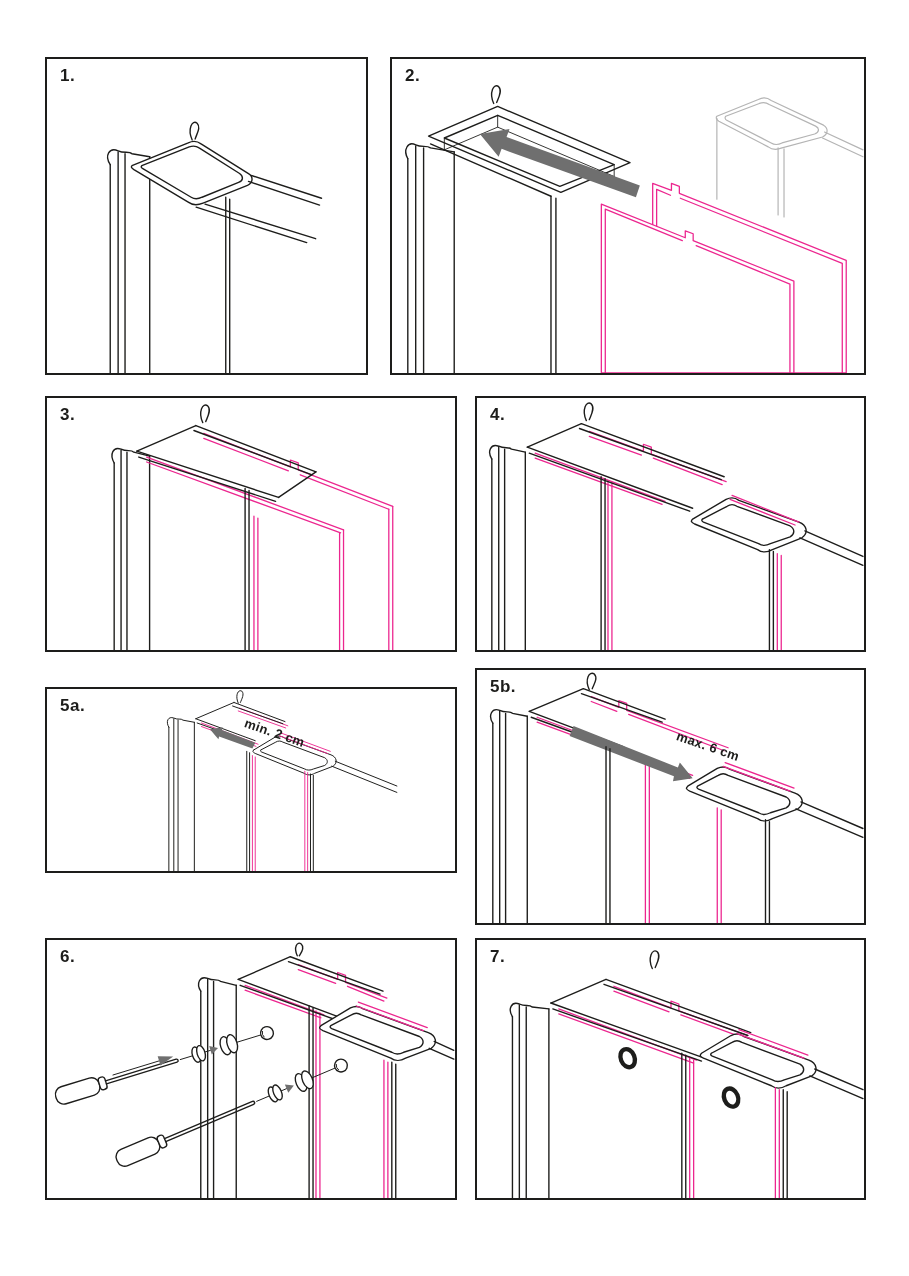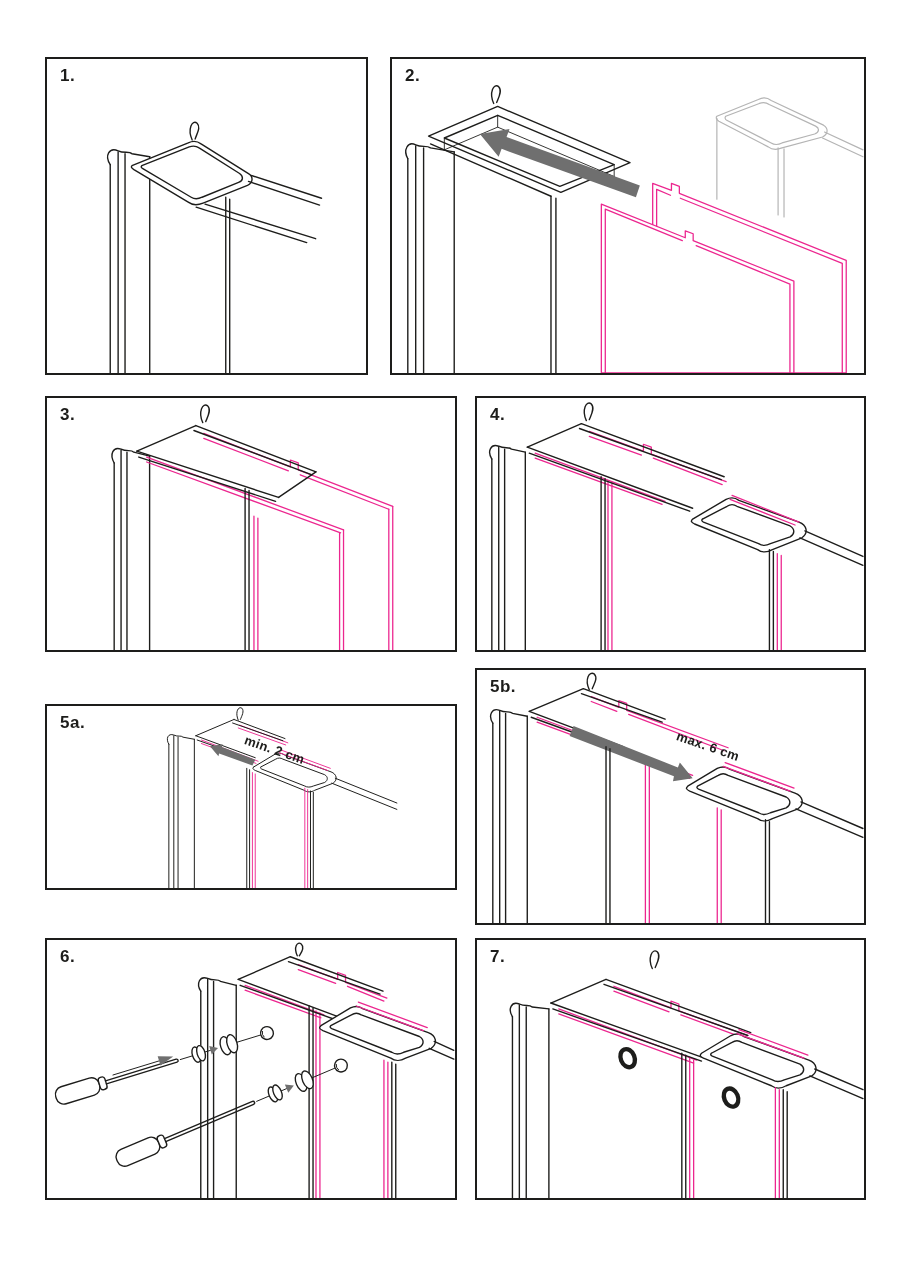--- a/index.html
+++ b/index.html
@@ -37,21 +37,21 @@
   .mg{fill:none;stroke:var(--accent);stroke-width:1.3;stroke-linecap:round;stroke-linejoin:round}
   .mgf{fill:#fff;stroke:var(--accent);stroke-width:1.3;stroke-linejoin:round}
   .lt{fill:none;stroke:var(--inset);stroke-width:1.2;stroke-linecap:round;stroke-linejoin:round}
   .ar{fill:var(--arrow);stroke:none}
   .hole{fill:#fff;stroke:var(--line);stroke-width:4.4}
   
   #p1{left:45px;top:57px;width:323px;height:318px}
   #p2{left:390px;top:57px;width:476px;height:318px}
   #p3{left:45px;top:396px;width:412px;height:256px}
   #p4{left:475px;top:396px;width:391px;height:256px}
-  #p5a{left:45px;top:704px;width:412px;height:186px}
+  #p5a{left:45px;top:687px;width:412px;height:186px}
   #p5b{left:475px;top:668px;width:391px;height:257px}
   #p6{left:45px;top:938px;width:412px;height:262px}
   #p7{left:475px;top:938px;width:391px;height:262px}
   #p5a .annotation{left:198px;top:26px}
   #p5b .annotation{left:200px;top:58px}
 </style>
 </head>
 <body>
 
 <div class="sheet">

